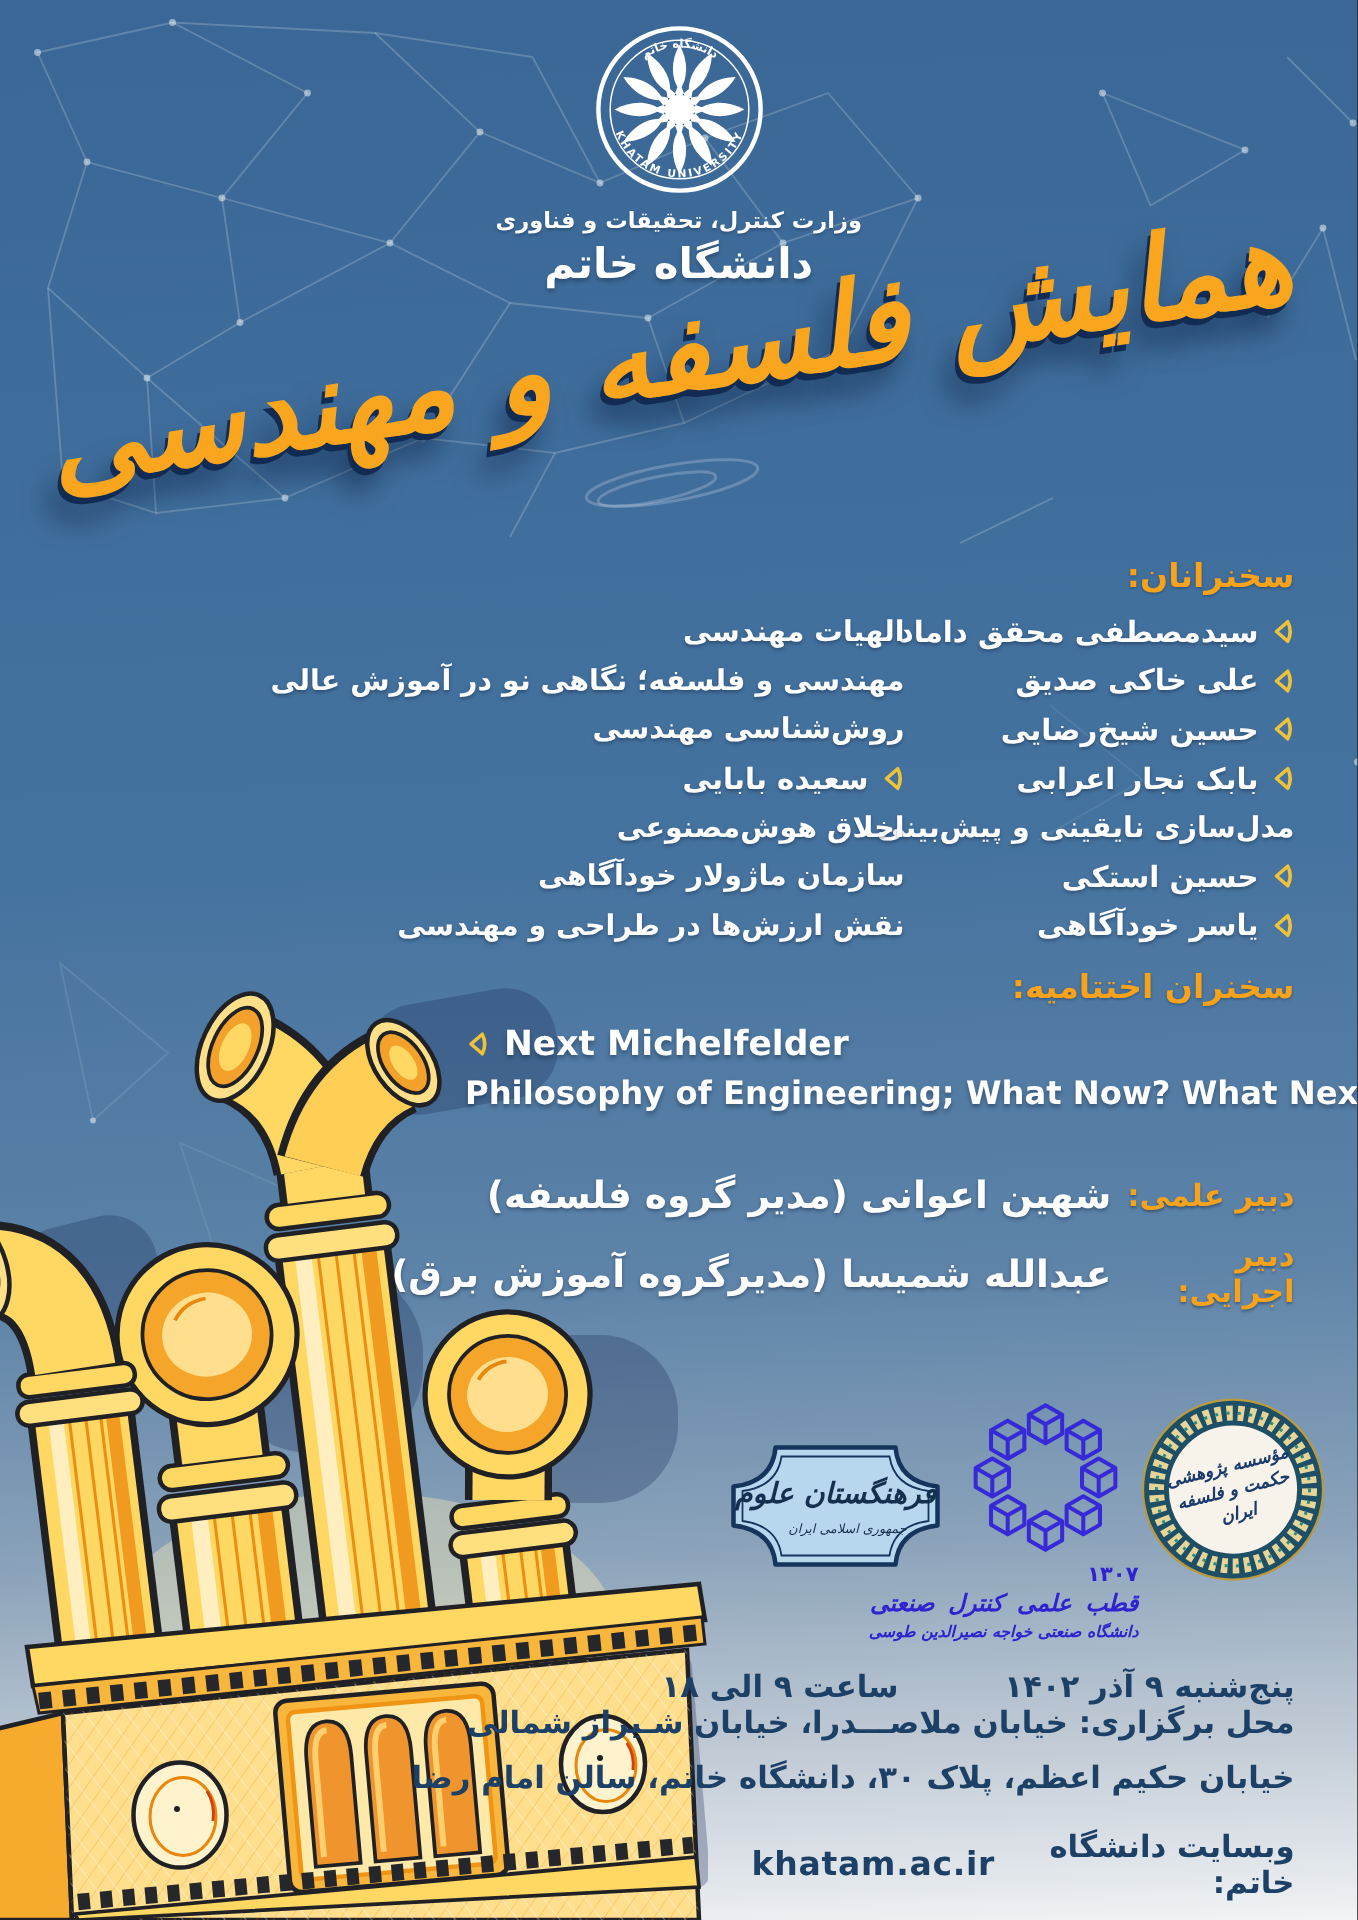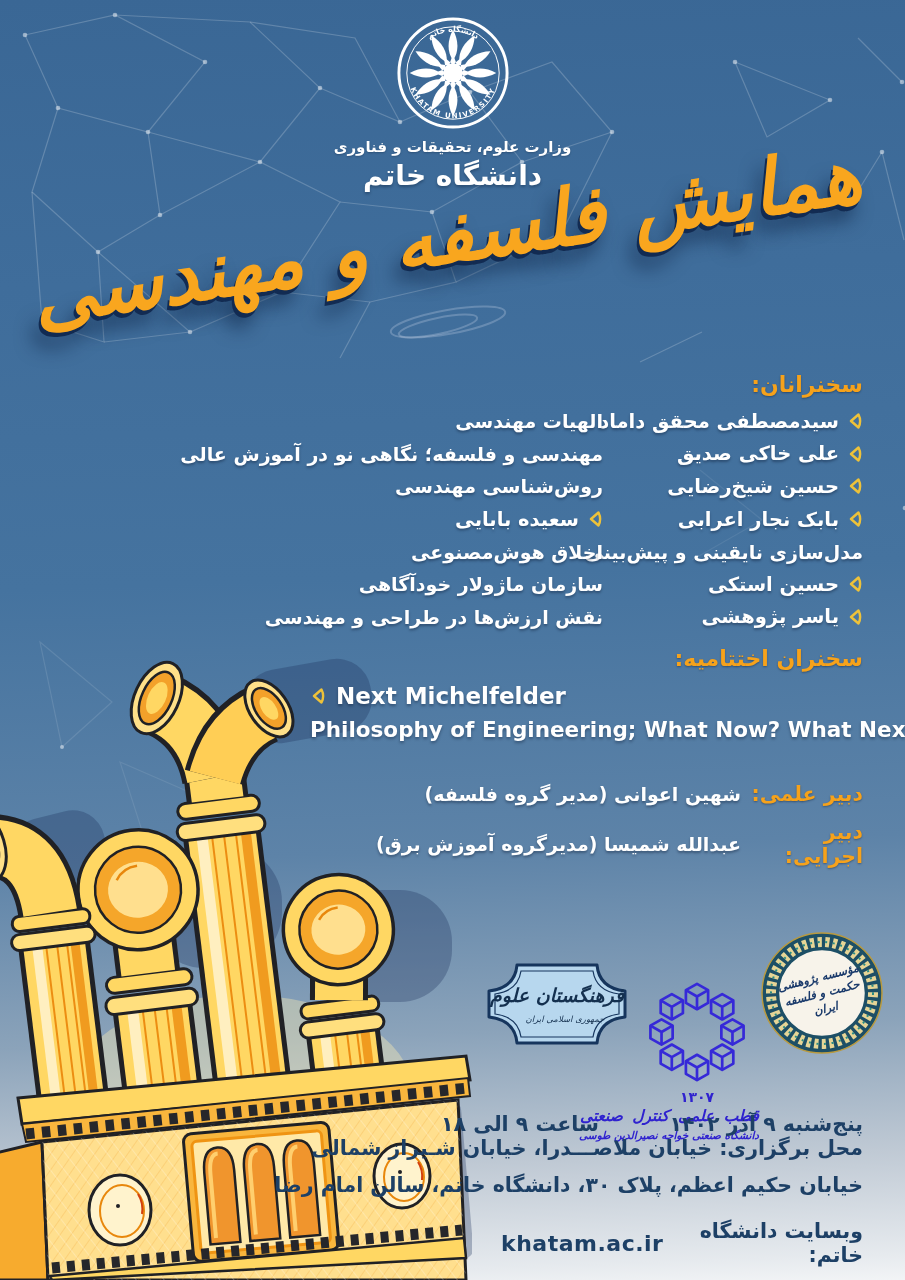--- a/index.html
+++ b/index.html
@@ -32,24 +32,24 @@
   
   .closing{top:646px;right:42px;width:565px;}
   .cl-name-row{direction:ltr;display:flex;align-items:center;gap:10px;margin-top:12px;padding-left:12px;
     color:#fff;font-weight:700;font-size:23px;text-shadow:0 2px 3px rgba(10,25,50,.4);}
   .cl-talk{direction:ltr;margin-top:8px;padding-left:12px;color:#fff;font-weight:700;font-size:21.5px;
     text-shadow:0 2px 3px rgba(10,25,50,.4);white-space:nowrap;}
   
   .chairs{top:782px;right:42px;width:560px;direction:rtl;display:grid;grid-template-columns:112px 1fr;
     column-gap:10px;row-gap:14px;align-items:center;}
   .chair-label{color:#f6a21b;font-weight:700;font-size:20.5px;text-shadow:0 1px 2px rgba(10,25,50,.4);}
-  .chair-value{color:#fff;font-weight:700;font-size:19px;text-shadow:0 1.5px 2.5px rgba(10,25,50,.4);white-space:nowrap;}
+  .chair-value{color:#fff;font-weight:700;font-size:25px;text-shadow:0 1.5px 2.5px rgba(10,25,50,.4);white-space:nowrap;}
   
   .logo-medallion{top:930px;right:20px;}
-  .logo-kntu{top:976px;right:146px;width:124px;text-align:center;color:#2f22cf;direction:rtl;}
+  .logo-kntu{top:929px;right:146px;width:124px;text-align:right;color:#2f22cf;direction:rtl;}
   .kntu-year{font-size:14px;font-weight:700;margin-top:1px;letter-spacing:2px;}
   .kntu-l1{font-size:15.5px;font-weight:700;font-style:italic;margin-top:2px;white-space:nowrap;font-family:Liberation Mono, monospace;}
   .kntu-l2{font-size:10.5px;font-weight:700;font-style:italic;margin-top:3px;white-space:nowrap;}
   .logo-academy{top:960px;right:272px;}
   
   .footer{top:1112px;right:42px;width:600px;direction:rtl;color:#1d4066;font-weight:700;font-size:20.5px;text-align:right;}
   .f-row1{display:flex;justify-content:space-between;width:422px;}
   .f-venue1{white-space:nowrap;}
   .f-venue2{margin-top:13px;white-space:nowrap;}
   .f-row4{display:flex;justify-content:space-between;width:362px;margin-top:22px;align-items:center;}
@@ -154,21 +154,21 @@
         <path id="arcTop" d="M-42,0 A42,42 0 0 1 42,0"></path>
         <path id="arcBot" d="M-46,0 A46,46 0 0 0 46,0"></path>
       </defs>
       <text font-size="8" fill="#ffffff" font-weight="bold" text-anchor="middle">
         <textPath href="#arcTop" startOffset="50%">دانشگاه خاتم</textPath>
       </text>
       <text font-size="7.2" fill="#ffffff" font-weight="bold" letter-spacing="1.6" text-anchor="middle">
         <textPath href="#arcBot" startOffset="50%">KHATAM UNIVERSITY</textPath>
       </text>
     </svg>
-    <div class="ministry">وزارت علوم، تحقیقات و فناوری</div>
+    <div class="ministry">وزارت کنترل، تحقیقات و فناوری</div>
     <div class="uniname">دانشگاه خاتم</div>
   </div>
 
   <div class="abs bigtitle">همایش فلسفه و مهندسی</div>
 
   <svg class="abs" style="left:-8px;top:578px;" width="480" height="702" viewBox="0 0 480 702">
     <defs>
       <pattern id="hatch" width="9" height="9" patternUnits="userSpaceOnUse" patternTransform="rotate(35)">
         <line x1="0" y1="0" x2="0" y2="9" stroke="#e8870c" stroke-width="1" opacity="0.35"></line>
       </pattern>
@@ -361,21 +361,21 @@
         <span class="sp-name">حسین استکی</span>
       </div>
       <div class="sp-cell">
           <span class="sp-topic">سازمان ماژولار خودآگاهی</span>
         </div>
 
       <div class="sp-cell">
         <svg class="bullet" width="16" height="18" viewBox="0 0 16 18">
             <path d="M11.5,2.5 L4,9 L11.5,15.5 Q14.8,9 11.5,2.5 Z" fill="none" stroke="#eec239" stroke-width="2.4" stroke-linejoin="round"></path>
           </svg>
-        <span class="sp-name">یاسر پژوهشی</span>
+        <span class="sp-name">یاسر خودآگاهی</span>
       </div>
       <div class="sp-cell">
           <span class="sp-topic">نقش ارزش‌ها در طراحی و مهندسی</span>
         </div>
     </div>
   </div>
 
   <div class="abs closing">
     <div class="sec-head">سخنران اختتامیه:</div>
     <div class="cl-name-row">

